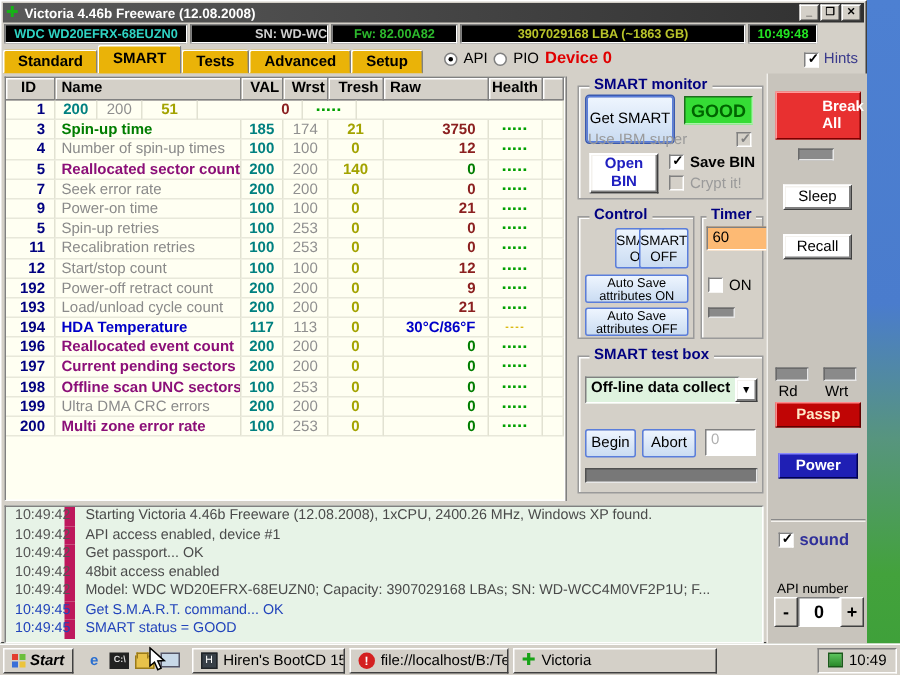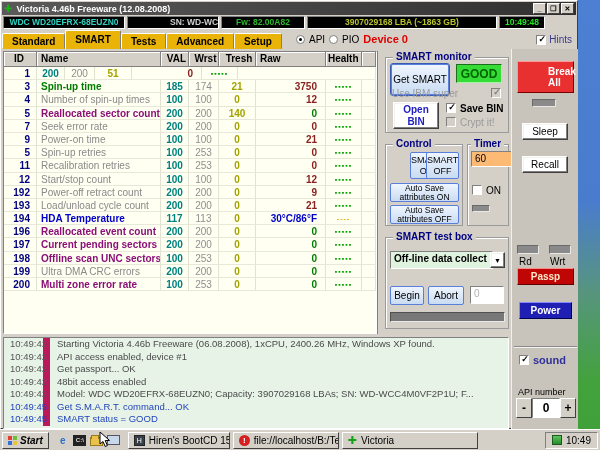--- a/index.html
+++ b/index.html
@@ -434,21 +434,21 @@
     <div class="spinner">
       <div class="spin-btn">-</div>
       <div class="spin-val">0</div>
       <div class="spin-btn">+</div>
     </div>
   </div>
 
   <div class="log">
       <div class="log-line log-gray">
         <span class="log-time">10:49:42</span>
-        <span class="log-msg">Starting Victoria 4.46b Freeware (06.08.2008), 1xCPU, 2400.26 MHz, Windows XP found.</span>
+        <span class="log-msg">Starting Victoria 4.46b Freeware (12.08.2008), 1xCPU, 2400.26 MHz, Windows XP found.</span>
       </div>
       <div class="log-line log-gray">
         <span class="log-time">10:49:42</span>
         <span class="log-msg">API access enabled, device #1</span>
       </div>
       <div class="log-line log-gray">
         <span class="log-time">10:49:42</span>
         <span class="log-msg">Get passport... OK</span>
       </div>
       <div class="log-line log-gray">

